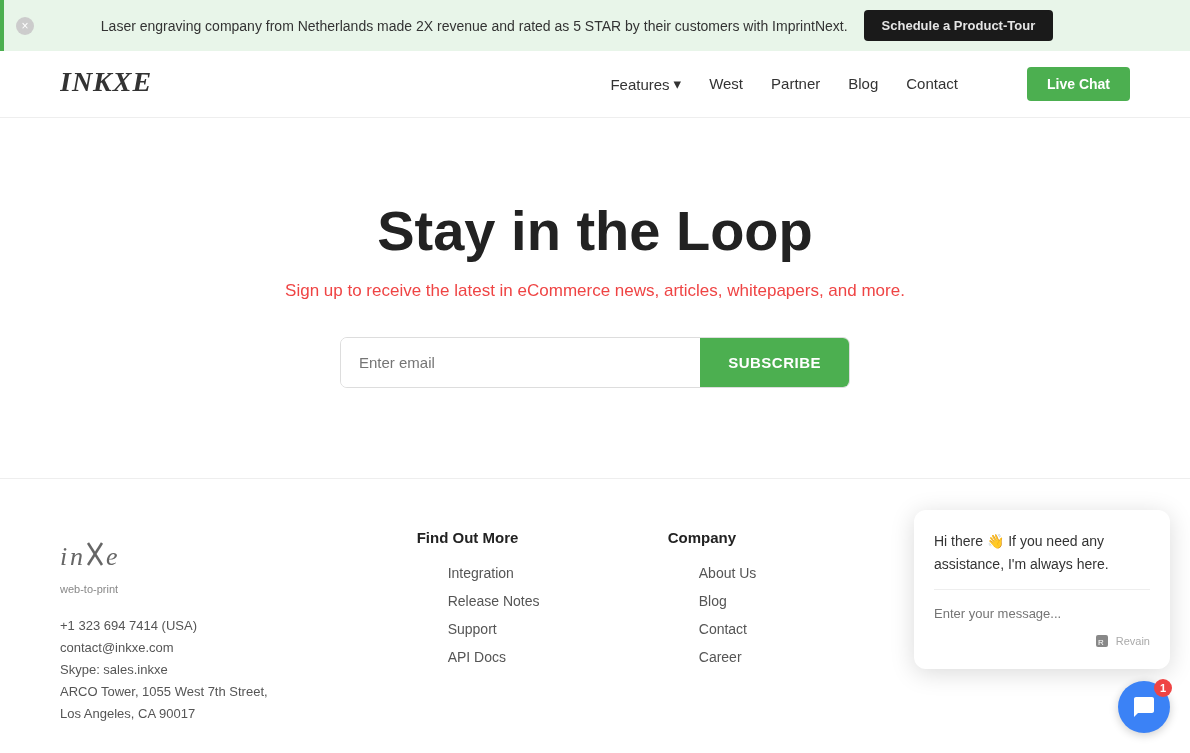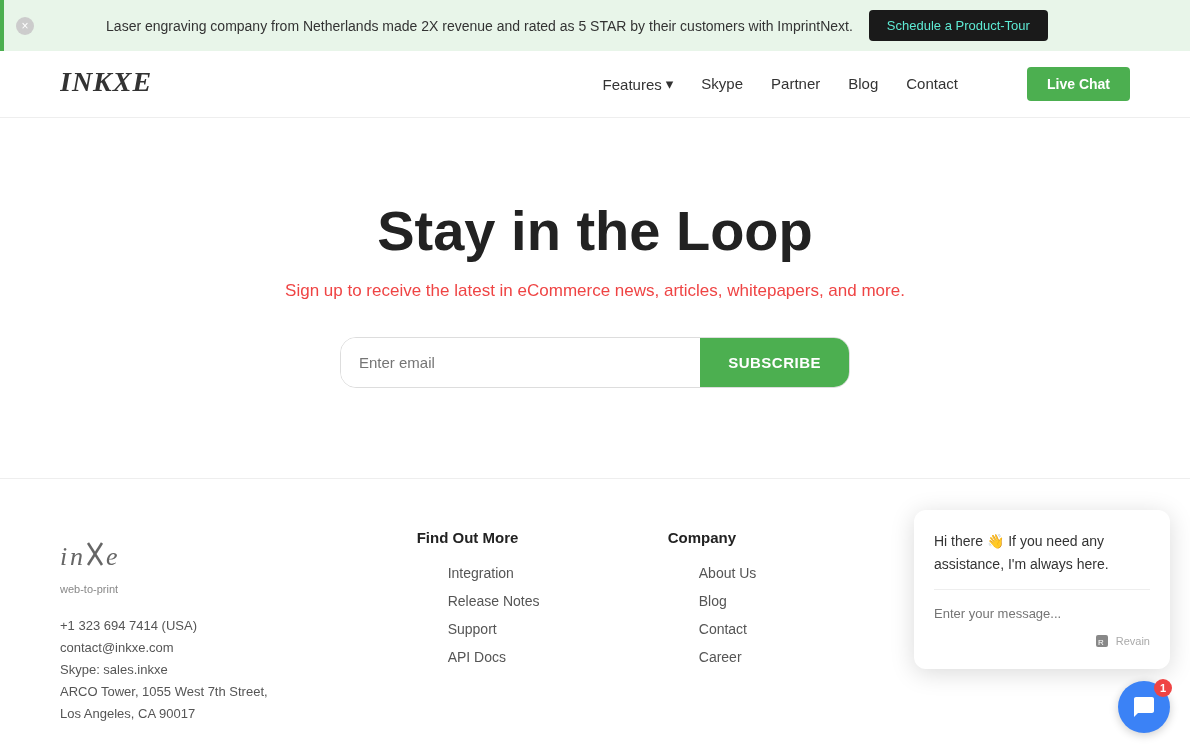--- a/index.html
+++ b/index.html
@@ -27,28 +27,29 @@
       height: 18px;
       cursor: pointer;
       font-size: 12px;
       display: flex;
       align-items: center;
       justify-content: center;
       color: #fff;
     }
     .announcement-bar .schedule-btn {
       background: #1a1a1a;
-      color: #5eead4;
+      color: #e5e5e5;
       border: none;
       padding: 8px 18px;
       border-radius: 4px;
       cursor: pointer;
       font-size: 13px;
       margin-left: 16px;
       white-space: nowrap;
+      font-weight: bold;
     }
 
     
     nav {
       display: flex;
       align-items: center;
       justify-content: space-between;
       padding: 14px 60px;
       border-bottom: 1px solid #eee;
     }
@@ -101,21 +102,21 @@
     .hero p {
       font-size: 17px;
       color: #ef4444;
       margin-bottom: 36px;
     }
     .subscribe-form {
       display: flex;
       max-width: 510px;
       margin: 0 auto;
       border: 1px solid #ddd;
-      border-radius: 16px;
+      border-radius: 7px;
       overflow: hidden;
     }
     .subscribe-form input {
       flex: 1;
       padding: 16px 18px;
       border: none;
       outline: none;
       font-size: 15px;
       color: #888;
     }
@@ -271,21 +272,21 @@
     </svg>
   </div>
   <ul class="nav-links">
     <li>
       <a href="#" class="features-link">
         <span>Features</span>
         <span>▾</span>
       </a>
     </li>
     <li>
-      <a href="#">Skype</a>
+      <a href="#">West</a>
     </li>
     <li>
       <a href="#">Partner</a>
     </li>
     <li>
       <a href="#">Blog</a>
     </li>
     <li>
       <a href="#">Contact</a>
     </li>

